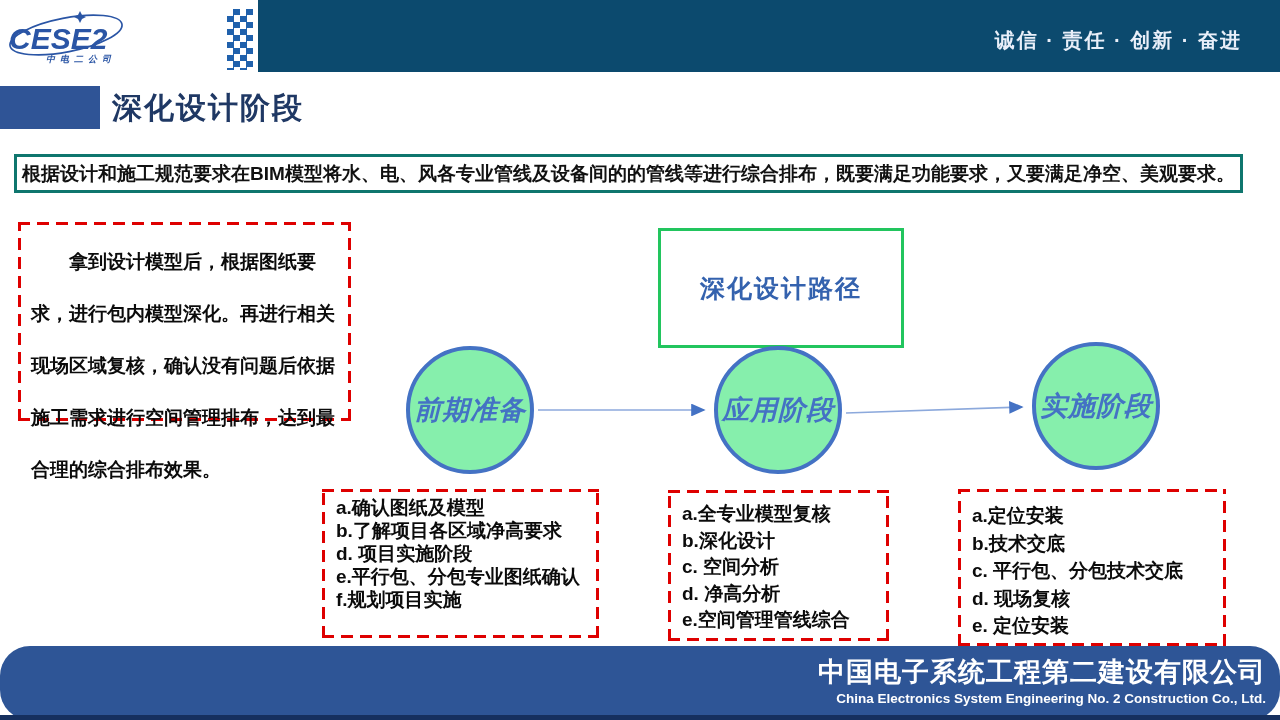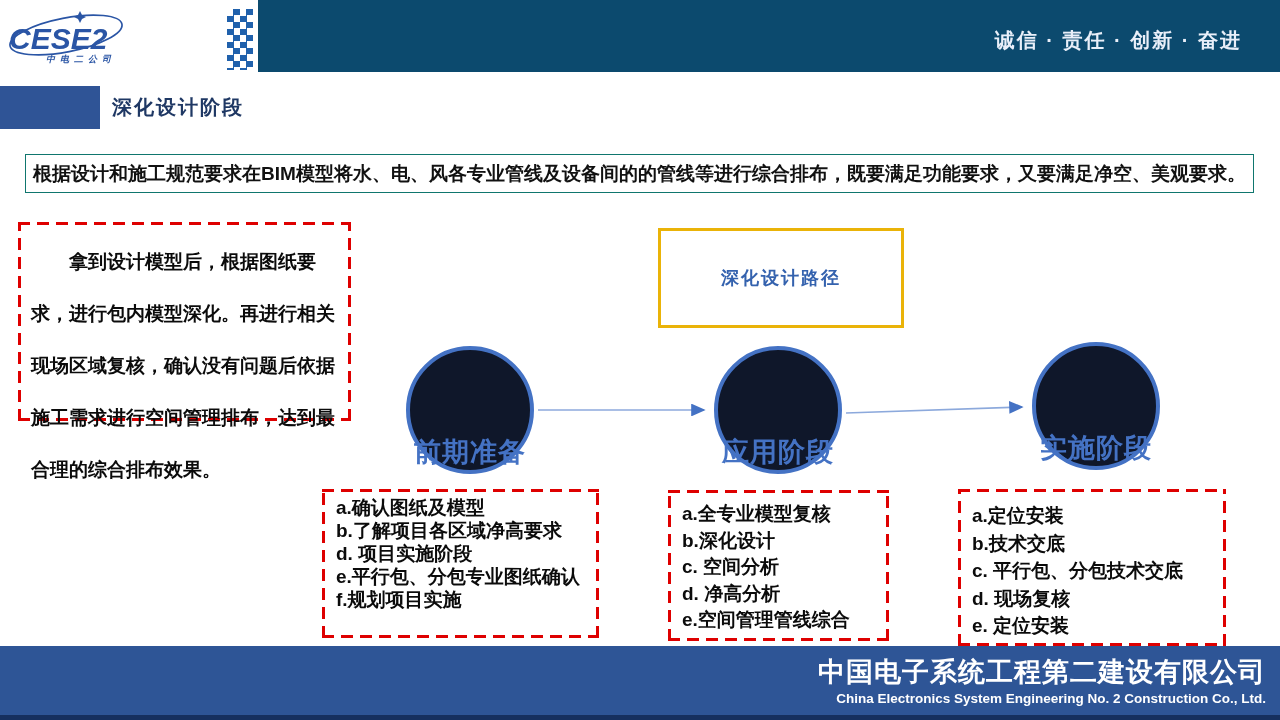--- a/index.html
+++ b/index.html
@@ -32,27 +32,27 @@
   .checker {
     left: 227px; top: 9px; width: 26px; height: 61px;
     background: repeating-conic-gradient(#2061AC 0% 25%, #ffffff 0% 50%);
     background-size: 13px 13px;
   }
 
   
   .title-block { left: 0; top: 86px; width: 100px; height: 43px; background: #2F5496; }
   .page-title {
     left: 112px; top: 86px; height: 43px; line-height: 43px;
-    font-size: 20px; color: #1F3864; letter-spacing: 2px;
+    font-size: 30px; color: #1F3864; letter-spacing: 2px;
   }
 
   
   .intro-box {
-    left: 25px; top: 154px; width: 1229px; height: 39px;
-    border: 1px solid #0f766e;
+    left: 14px; top: 154px; width: 1229px; height: 39px;
+    border: 3px solid #0f766e;
     display: flex; align-items: center; justify-content: center;
     font-size: 19px; color: #111111; white-space: nowrap;
   }
 
   
   .dashed-red {
     background-image:
       repeating-linear-gradient(90deg, #DE0000 0 12px, transparent 12px 19px),
       repeating-linear-gradient(90deg, #DE0000 0 12px, transparent 12px 19px),
       repeating-linear-gradient(0deg, #DE0000 0 12px, transparent 12px 19px),
@@ -63,51 +63,52 @@
   }
   .note-box {
     left: 18px; top: 222px; width: 333px; height: 199px;
     padding: 14px 13px 0 13px;
     font-size: 19px; line-height: 52px; color: #0b0b0b;
   }
   .note-box p { text-indent: 2em; }
 
   
   .path-box {
-    left: 658px; top: 228px; width: 246px; height: 100px;
-    border: 3px solid #eab308;
+    left: 658px; top: 228px; width: 246px; height: 120px;
+    border: 3px solid #22c55e;
     display: flex; align-items: center; justify-content: center;
-    font-size: 18px; color: #3462AE; letter-spacing: 2px;
+    font-size: 25px; color: #3462AE; letter-spacing: 2px;
   }
 
   
   .stage-circle {
     width: 128px; height: 128px; border-radius: 50%;
-    background: #0f172a; border: 4px solid #4472C4;
-    display: flex; align-items: flex-end; justify-content: center;
+    background: #86efac; border: 4px solid #4472C4;
+    display: flex; align-items: center; justify-content: center;
     z-index: 2;
+    font-style: italic;
   }
   .stage-circle .stage-label {
     font-size: 27px; color: #4472C4; white-space: nowrap; letter-spacing: 1px;
   }
   .circle-1 { left: 406px; top: 346px; }
   .circle-2 { left: 714px; top: 346px; }
   .circle-3 { left: 1032px; top: 342px; }
 
   .arrows { left: 0; top: 0; width: 1280px; height: 720px; pointer-events: none; z-index: 1; }
 
   
   .stage-list { color: #0b0b0b; font-size: 19px; }
   .list-1 { left: 322px; top: 489px; width: 277px; height: 149px; padding: 7px 0 0 14px; line-height: 23px; }
   .list-2 { left: 668px; top: 490px; width: 221px; height: 151px; padding: 11px 0 0 14px; line-height: 26.5px; }
   .list-3 { left: 958px; top: 489px; width: 268px; height: 157px; padding: 13px 0 0 14px; line-height: 27.5px; }
   .stage-list div { white-space: nowrap; }
 
   
-  .footer { left: 0; top: 646px; width: 1280px; height: 74px; background: #2E5596; }
+  .footer { left: 0; top: 646px; width: 1280px; height: 74px; background: #2E5596; border-radius: 30px; }
   .footer-inner { right: 14px; top: 9px; text-align: right; color: #ffffff; }
   .company-cn { font-size: 27px; letter-spacing: 1px; line-height: 34px; }
   .company-en { font-size: 13.5px; margin-top: 2px; }
   .footer-strip { left: 0; bottom: 0; width: 100%; height: 5px; background: #16305F; }
 </style>
 </head>
 <body>
 
 <div class="abs header">
   <div class="abs header-bar">

